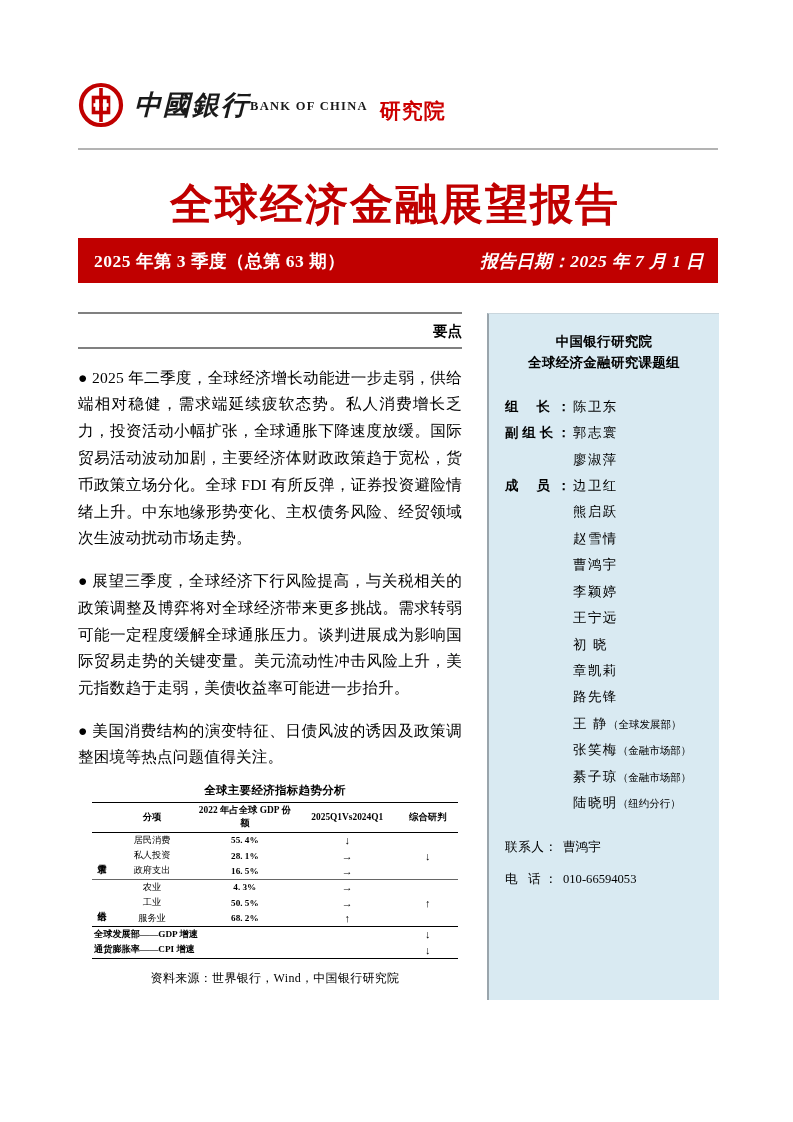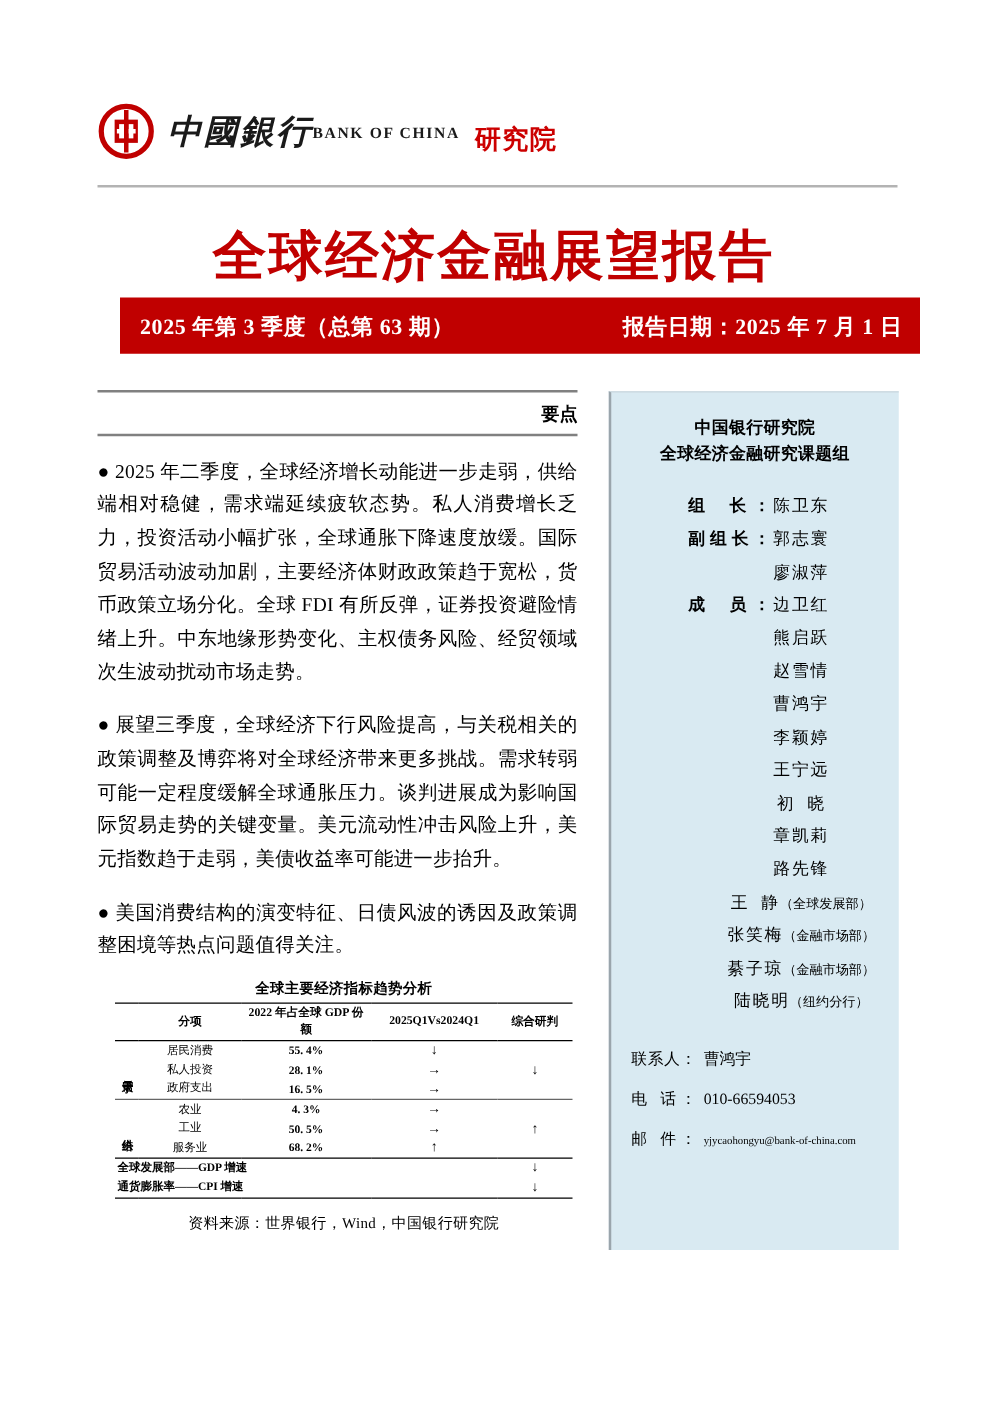--- a/index.html
+++ b/index.html
@@ -87,39 +87,40 @@
     font-size: 43px;
     font-weight: bold;
     color: #c00000;
     letter-spacing: 2px;
     font-family: "Liberation Serif", "DejaVu Serif", serif;
   }
 
   
   .red-banner {
     position: absolute;
-    left: 96px; top: 238px;
+    left: 78px; top: 238px;
     width: 640px; height: 45px;
     background: #c00000;
     color: #ffffff;
     display: flex;
     align-items: center;
   }
   .banner-left {
     margin-left: 16px;
     font-size: 17.5px;
     font-weight: bold;
     letter-spacing: 0.5px;
   }
   .banner-right {
     margin-left: auto;
     margin-right: 14px;
     font-size: 17.5px;
     font-weight: bold;
     letter-spacing: 0.5px;
+    font-style: italic;
   }
 
   
   .left-col {
     position: absolute;
     left: 78px; top: 312px;
     width: 384px;
   }
   .hl-rule-top {
     height: 2px; background: #808080; width: 100%;
@@ -223,22 +224,21 @@
   }
   .sb-team {
     margin-top: 26px;
   }
   .sb-row {
     display: flex;
     align-items: baseline;
     font-size: 13.4px;
     line-height: 1;
     margin-bottom: 13px;
-    font-family: Liberation Mono, monospace;
-    justify-content: center;
+    font-family: Liberation Sans, sans-serif;
   }
   .sb-role {
     width: 74px;
     flex: 0 0 74px;
     text-align: justify;
     text-align-last: justify;
     padding-left: 6px;
     padding-right: 2px;
     box-sizing: border-box;
     font-weight: normal;
@@ -462,20 +462,16 @@
 
     <div class="sb-contact">
       <div class="sb-crow">
           <span class="sb-clabel">联系人：</span>
           <span class="sb-cval">曹鸿宇</span>
         </div>
       <div class="sb-crow">
           <span class="sb-clabel">电 话：</span>
           <span class="sb-cval">010-66594053</span>
         </div>
-      <div class="sb-crow">
-          <span class="sb-clabel">邮 件：</span>
-          <span class="sb-cval email">yjycaohongyu@bank-of-china.com</span>
-        </div>
     </div>
   </div>
 
 </div>
 
 </body></html>

